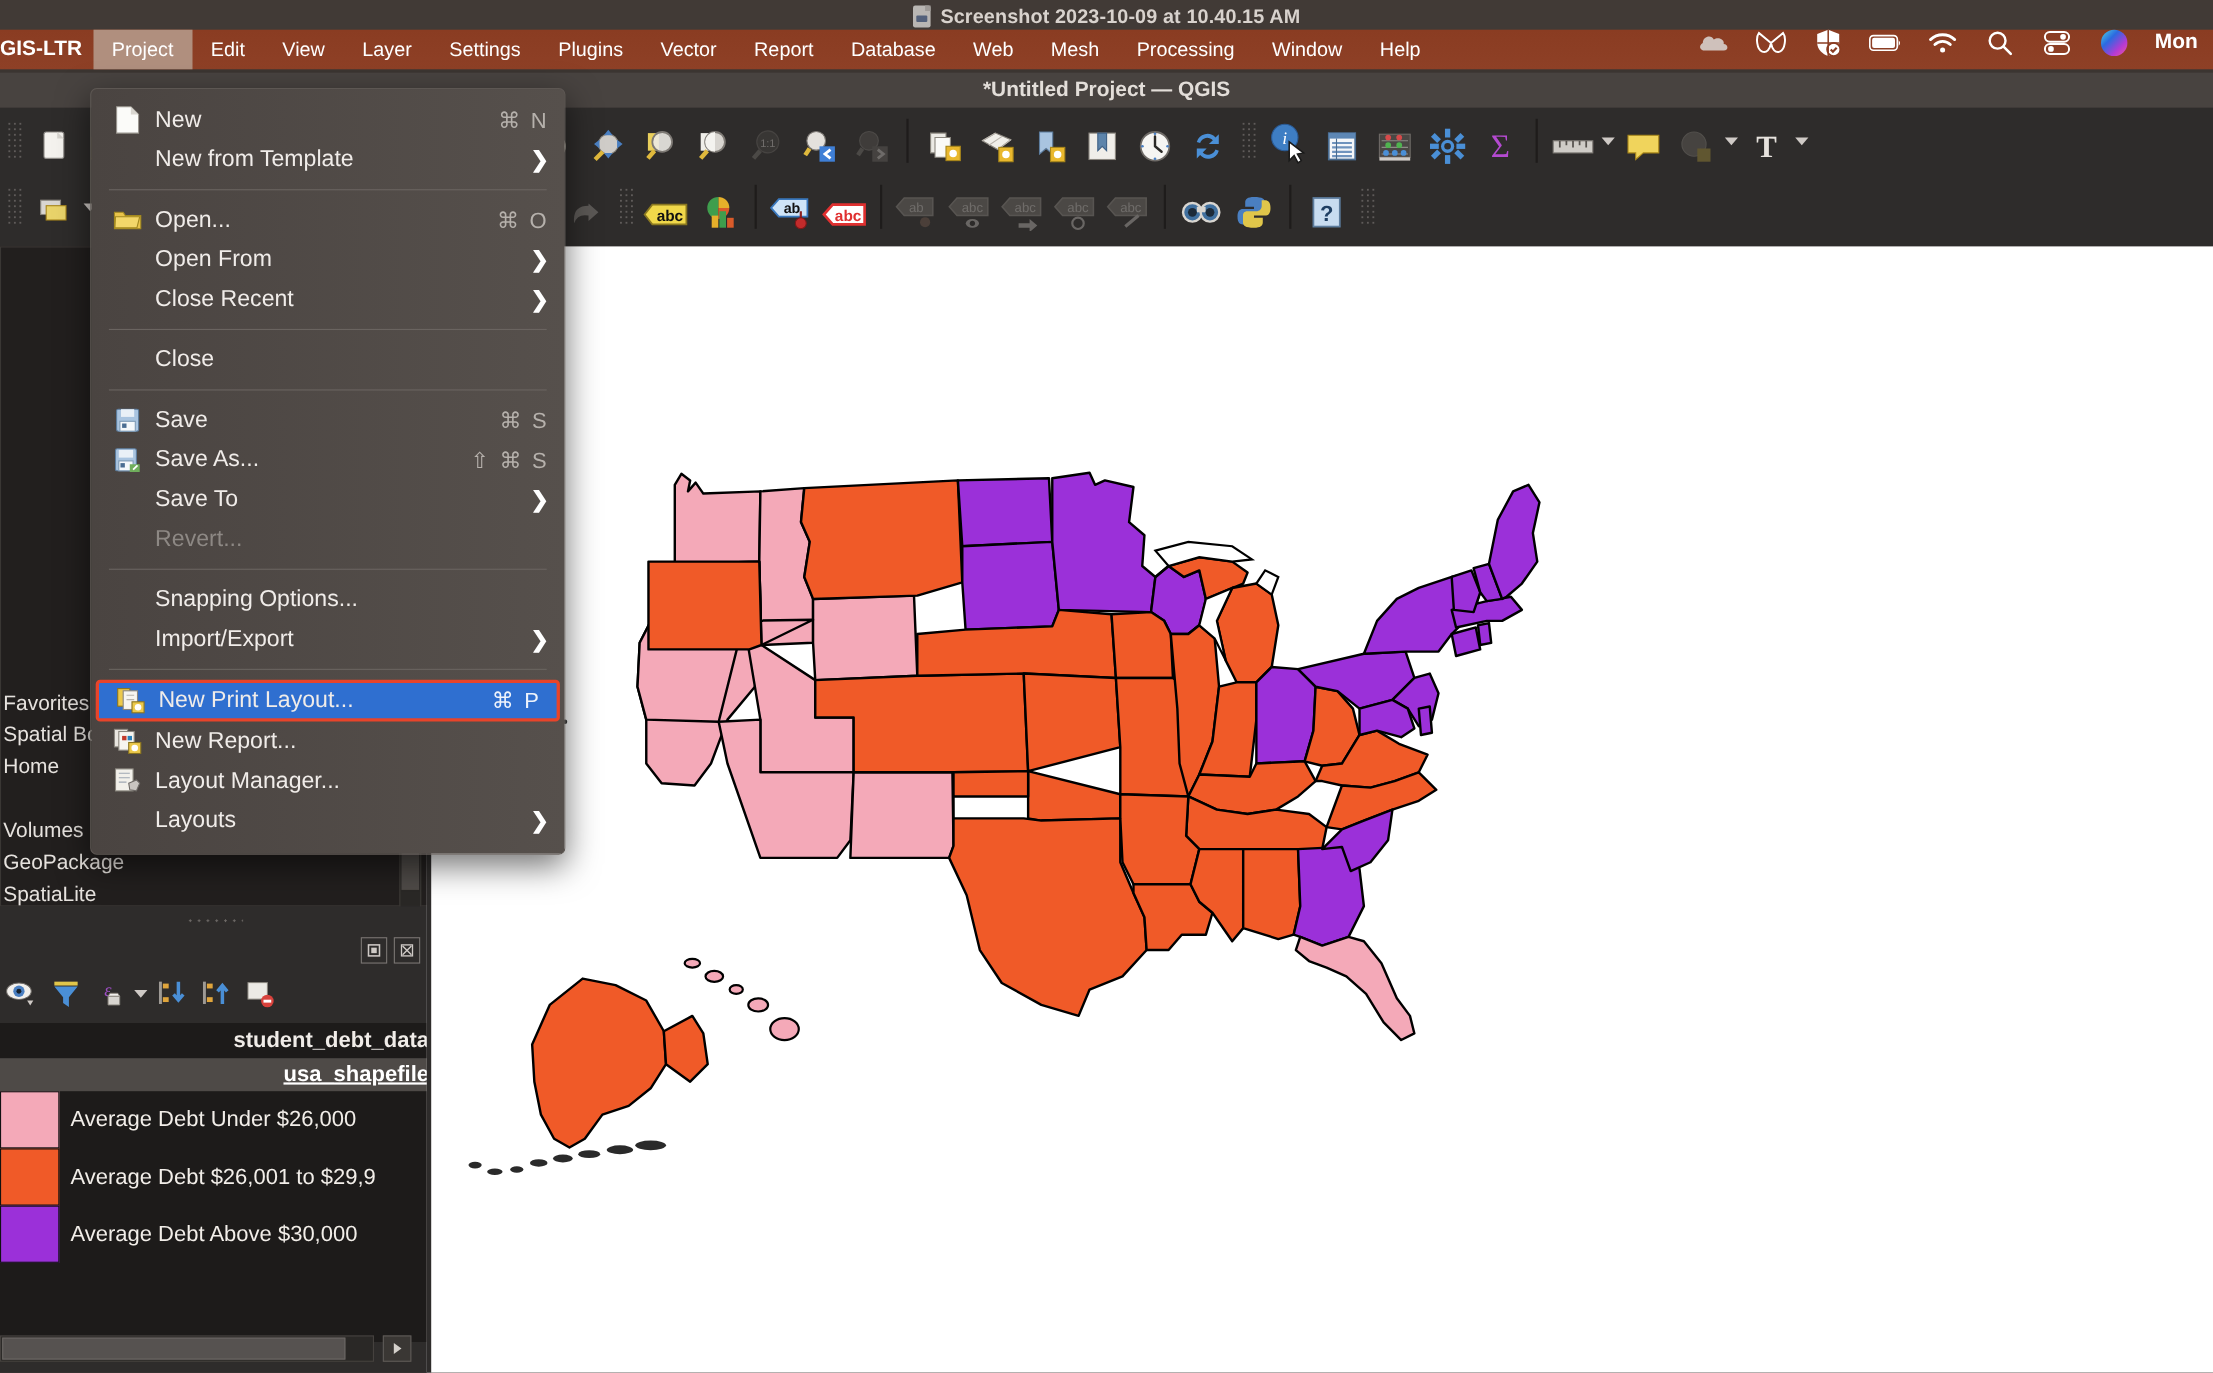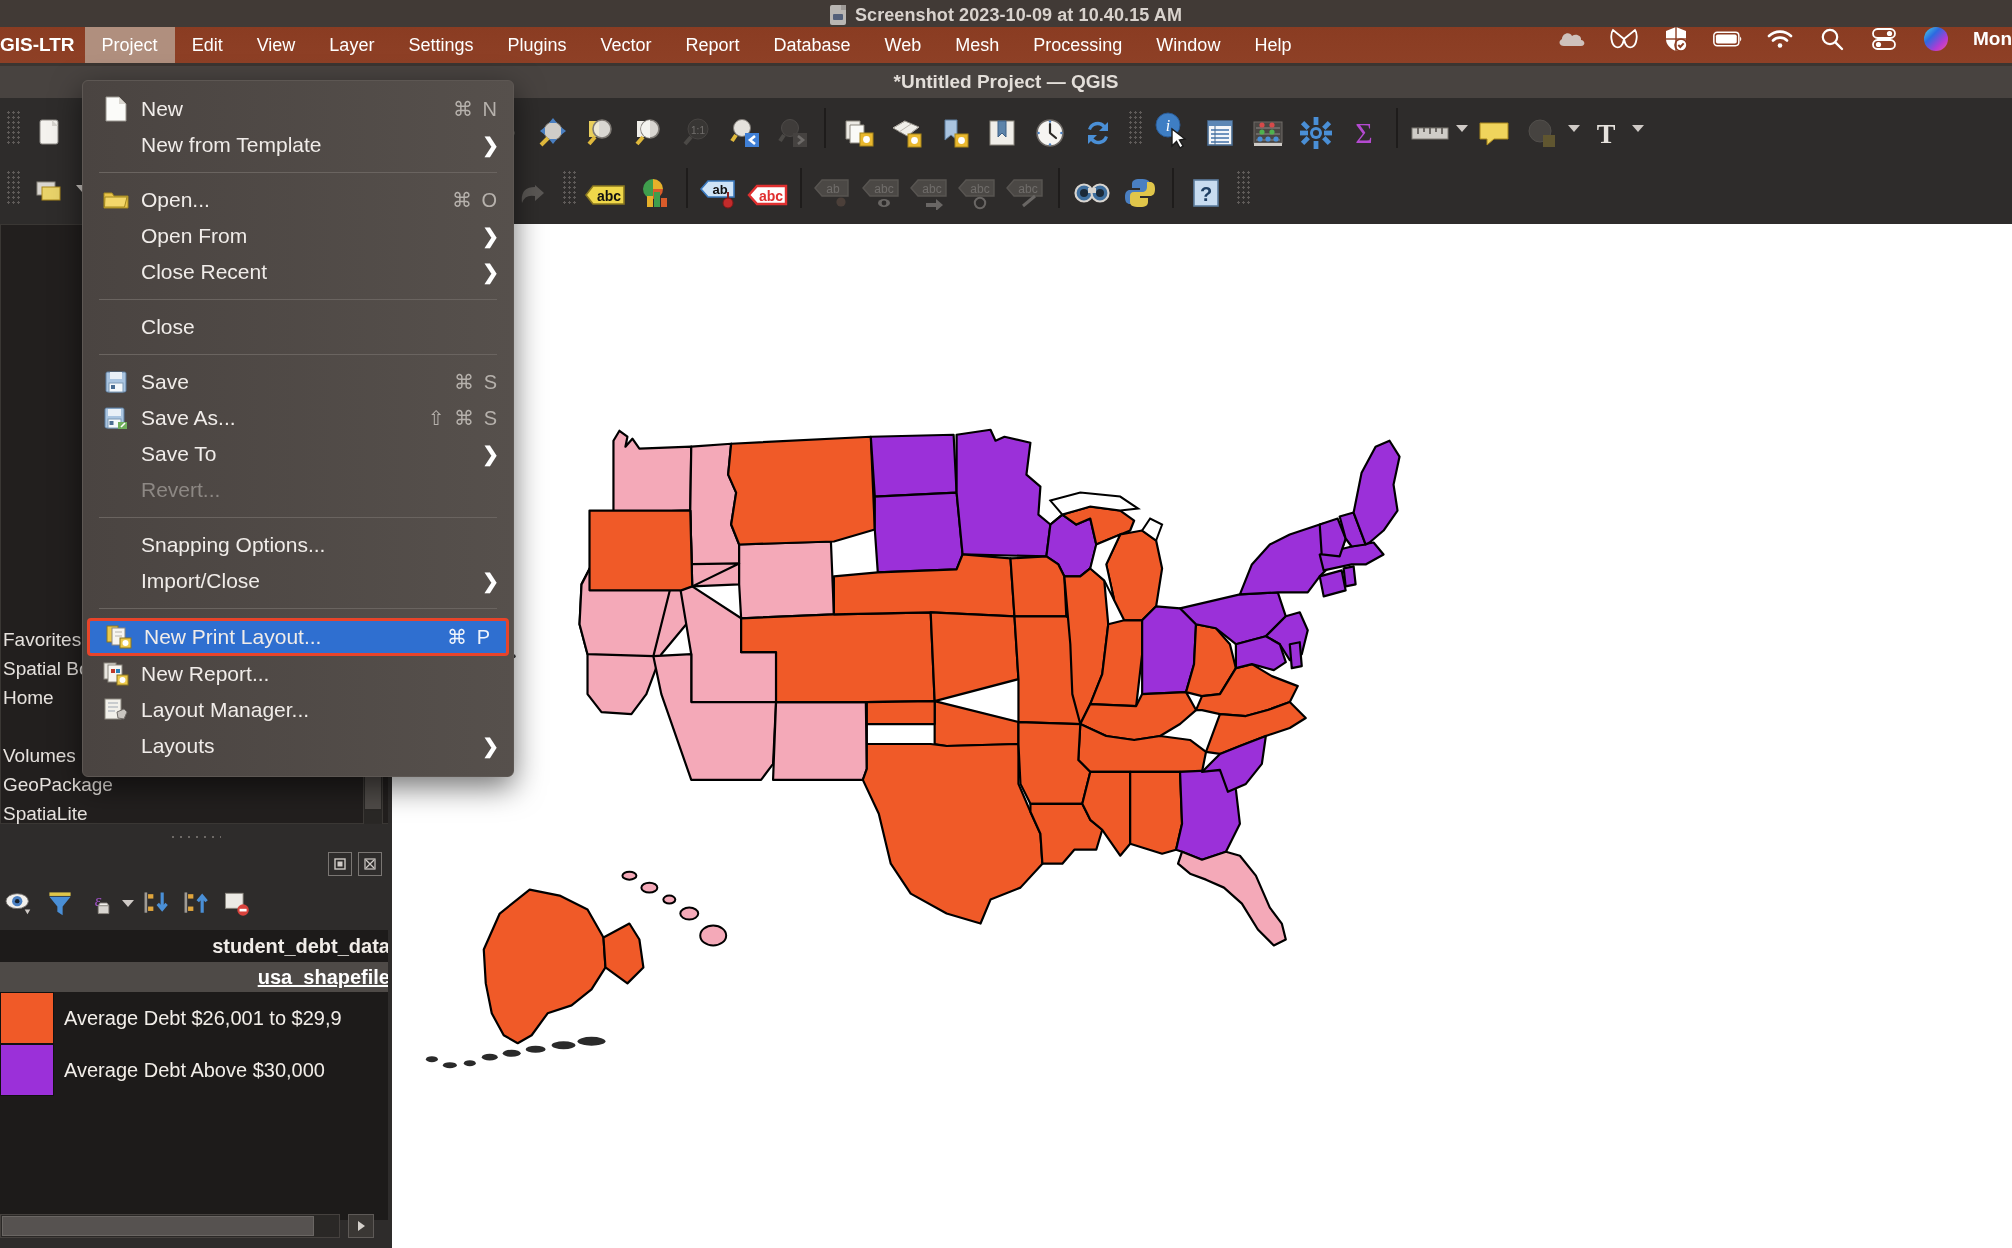--- a/index.html
+++ b/index.html
@@ -48,21 +48,21 @@
   }
   .mac-menu-item {
     color:#fff; font-size:18px; padding:0 17px; height:36px;
     display:flex; align-items:center; white-space:nowrap;
   }
   .mac-menu-item.active {
     background:#b08f7e; color:#ffffff;
   }
   .mac-menu-right {
     position:absolute; right:0; top:0; height:23px;
-    display:flex; align-items:center; gap:22px; padding-right:0;
+    display:flex; align-items:center; gap:22px; padding-right:14px;
   }
   .mb-icon { width:30px; height:26px; display:flex; align-items:center; justify-content:center; color:#ffffff; }
   .mb-clock { color:#fff; font-size:19px; font-weight:bold; white-space:nowrap; }
 
   
   .qgis-titlebar {
     position:absolute; top:66px; left:0; width:2012px; height:32px;
     background:#484340;
     display:flex; align-items:center; justify-content:center;
   }
@@ -828,20 +828,24 @@
             <circle cx="25" cy="25" r="6.5" fill="#d8423c"></circle>
             <rect x="21" y="23.6" width="8" height="3" fill="#fff"></rect>
           </svg>
     </div>
   </div>
 
   <div class="layer-tree">
     <div class="layer-group">student_debt_data</div>
     <div class="layer-name">usa_shapefile</div>
 
+    <div class="legend-row">
+      <span class="legend-swatch" style="background:#F4A9B8"></span>
+      <span class="legend-label">Average Debt Under $26,000</span>
+    </div>
     <div class="legend-row">
       <span class="legend-swatch" style="background:#F05A28"></span>
       <span class="legend-label">Average Debt $26,001 to $29,9</span>
     </div>
     <div class="legend-row">
       <span class="legend-swatch" style="background:#9B30D9"></span>
       <span class="legend-label">Average Debt Above $30,000</span>
     </div>
   </div>
 
@@ -1047,21 +1051,21 @@
   <div class="menu-sep"></div>
 
 
   <div class="mi">
     <span class="mi-icon blank"></span>
     <span class="mi-label">Snapping Options...</span>
   </div>
 
   <div class="mi">
     <span class="mi-icon blank"></span>
-    <span class="mi-label">Import/Close</span>
+    <span class="mi-label">Import/Export</span>
     <span class="mi-arrow">❯</span>
   </div>
 
   <div class="menu-sep"></div>
 
   <div class="mi highlight">
     <span class="mi-icon">
       <svg width="26" height="24" viewBox="0 0 26 24">
             <rect x="1" y="1" width="11" height="16" fill="#ecc94b" stroke="#8a7420"></rect>
             <rect x="6" y="3" width="13" height="17" fill="#f7f5f0" stroke="#8b877f"></rect>

